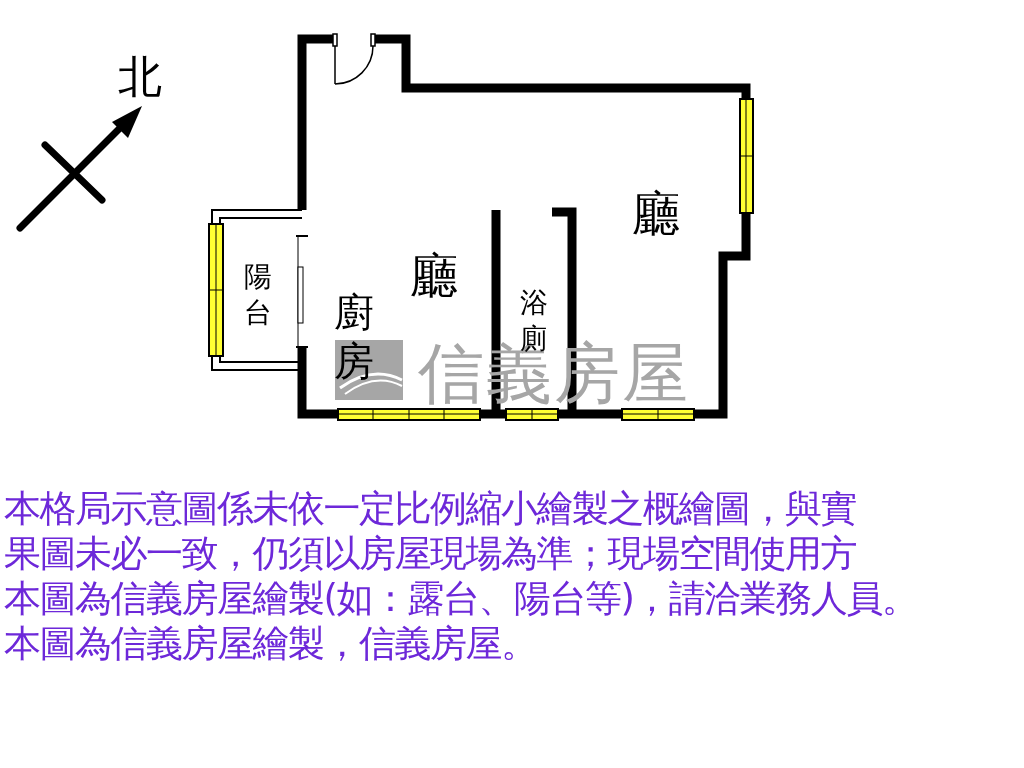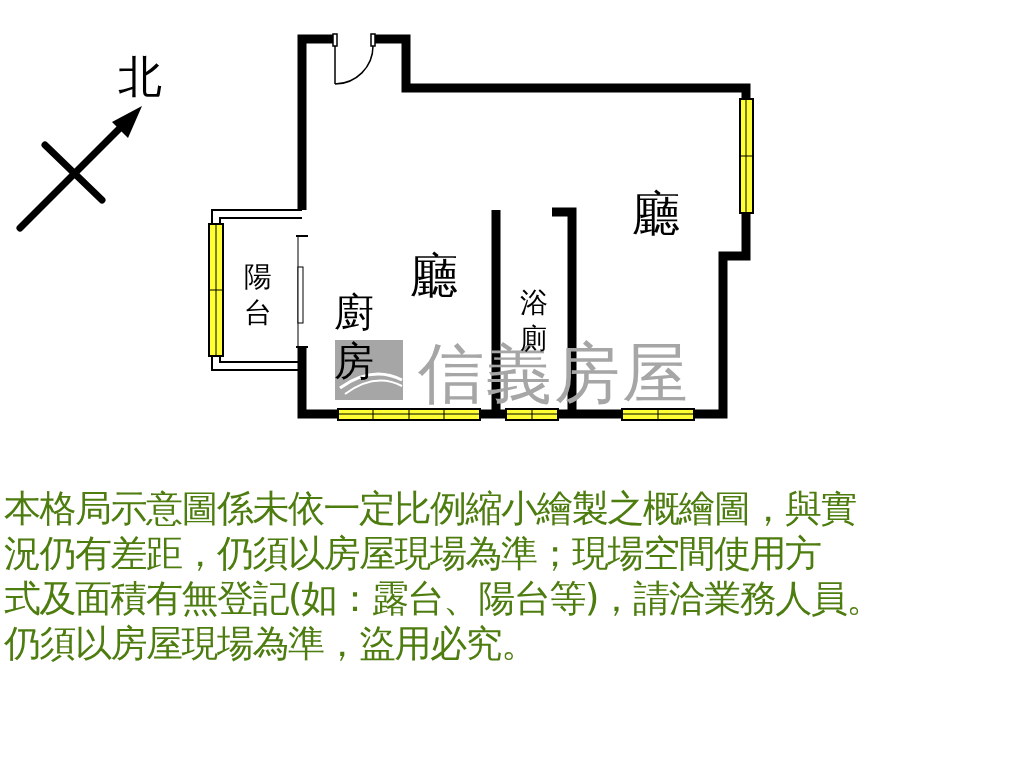--- a/index.html
+++ b/index.html
@@ -1,20 +1,20 @@
 <!DOCTYPE html>
 <html><head>
 <meta charset="utf-8">
 <style>
   html, body { margin:0; padding:0; background:#ffffff; }
   body { width:1024px; height:768px; position:relative; overflow:hidden; font-family:"DejaVu Serif", "Liberation Serif", serif; }
   #plan { position:absolute; left:0; top:0; width:1024px; height:440px; }
   .room-label { font-family:"DejaVu Serif","Liberation Serif",serif; fill:#000; }
   .wm { font-family:"DejaVu Sans","Liberation Sans",sans-serif; fill:#a6a6a6; }
-  #disclaimer { position:absolute; left:4px; top:486px; width:1020px; font-family:"DejaVu Sans","Liberation Sans",sans-serif; font-size:37px; line-height:45px; color:#4d7c0f; letter-spacing:-1.5px; }
+  #disclaimer { position:absolute; left:4px; top:486px; width:1020px; font-family:"DejaVu Sans","Liberation Sans",sans-serif; font-size:37px; line-height:45px; color:#6d28d9; letter-spacing:-1.5px; }
   #disclaimer div { white-space:nowrap; }
 </style>
 </head>
 <body>
 
 <svg id="plan" viewBox="0 0 1024 440" xmlns="http://www.w3.org/2000/svg">
 
   <g>
     <line x1="20" y1="228" x2="124" y2="124" stroke="#000" stroke-width="7" stroke-linecap="round"></line>
     <polygon points="142,106 112,122 128,138" fill="#000"></polygon>
@@ -91,16 +91,16 @@
   <text class="room-label" x="334" y="326" font-size="40">廚</text>
   <text class="room-label" x="334" y="375" font-size="40">房</text>
   <text class="room-label" x="244" y="286" font-size="28">陽</text>
   <text class="room-label" x="244" y="322" font-size="28">台</text>
   <text class="room-label" x="520" y="312" font-size="28">浴</text>
   <text class="room-label" x="520" y="348" font-size="28">廁</text>
 </svg>
 
 <div id="disclaimer">
   <div>本格局示意圖係未依一定比例縮小繪製之概繪圖，與實</div>
-  <div>況仍有差距，仍須以房屋現場為準；現場空間使用方</div>
-  <div>式及面積有無登記(如：露台、陽台等)，請洽業務人員。</div>
-  <div>仍須以房屋現場為準，盜用必究。</div>
+  <div>果圖未必一致，仍須以房屋現場為準；現場空間使用方</div>
+  <div>本圖為信義房屋繪製(如：露台、陽台等)，請洽業務人員。</div>
+  <div>本圖為信義房屋繪製，信義房屋。</div>
 </div>
 
 </body></html>

